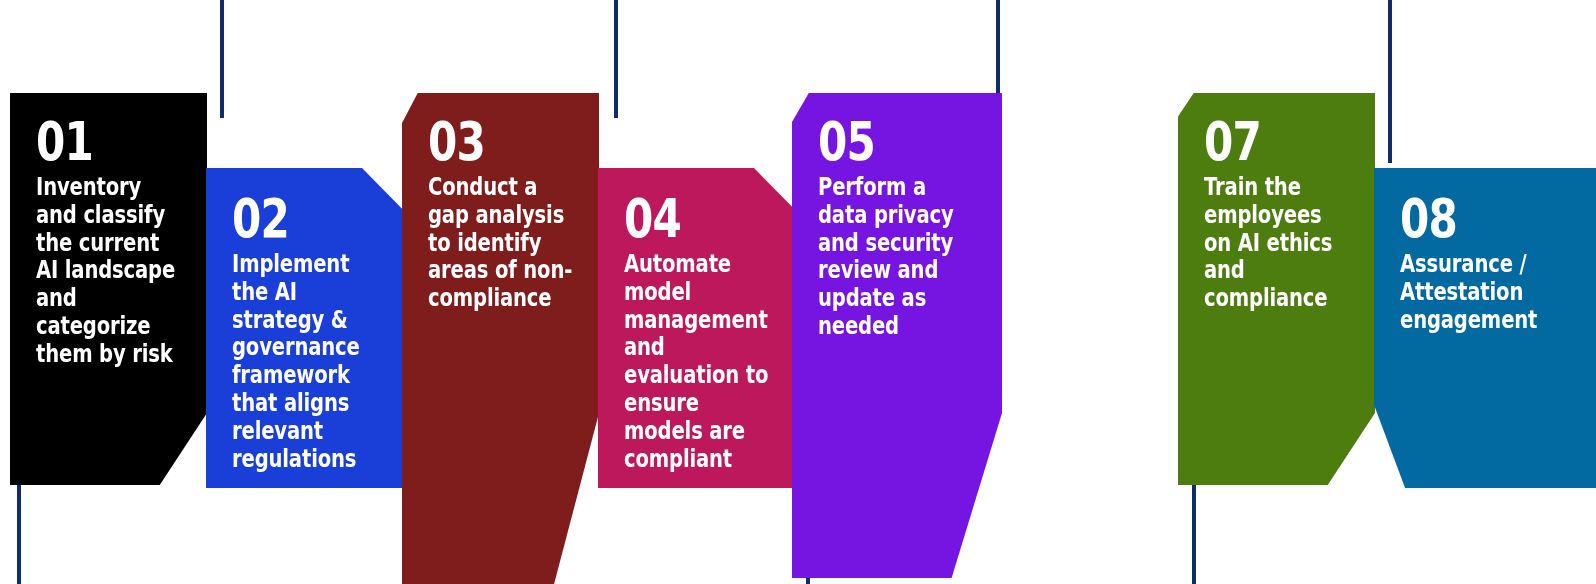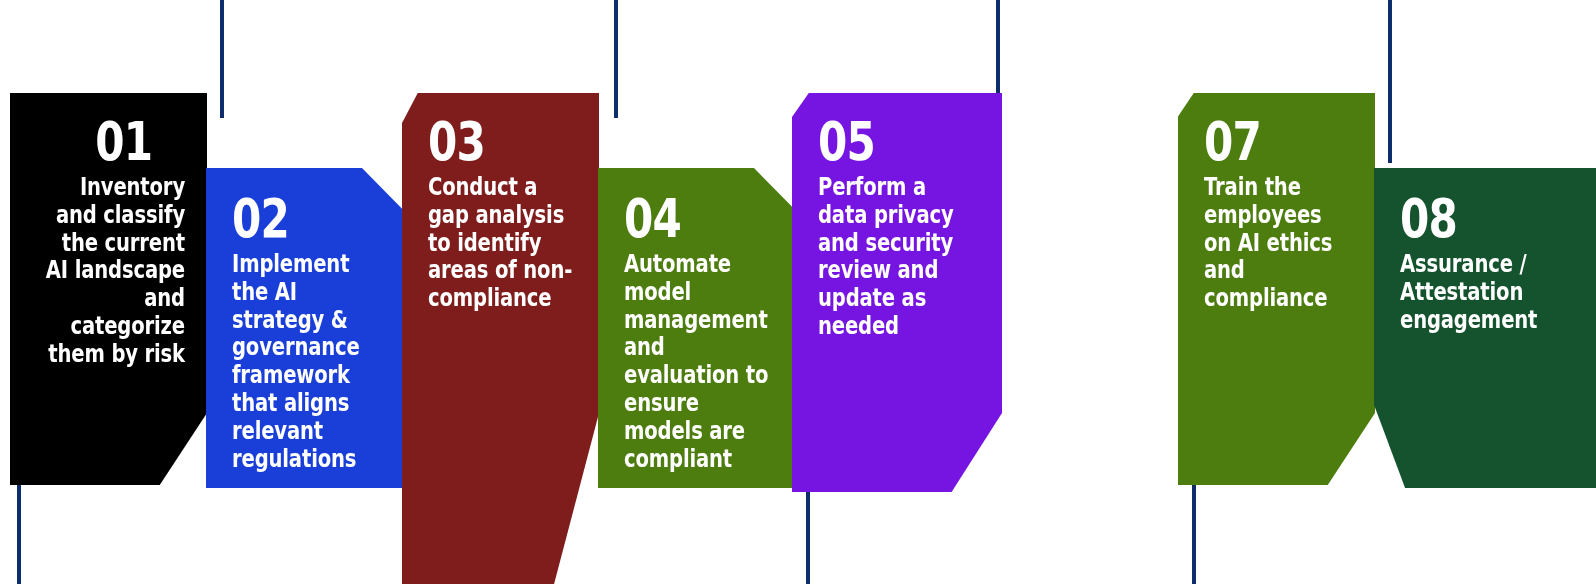--- a/index.html
+++ b/index.html
@@ -80,21 +80,21 @@
   <div class="tick" style="left:220px;top:0;height:118px;"></div>
   <div class="tick" style="left:614px;top:0;height:118px;"></div>
   <div class="tick" style="left:996px;top:0;height:163px;"></div>
   <div class="tick" style="left:1388px;top:0;height:163px;"></div>
   <div class="tick" style="left:17px;top:420px;height:164px;"></div>
   <div class="tick" style="left:415px;top:420px;height:164px;"></div>
   <div class="tick" style="left:806px;top:420px;height:164px;"></div>
   <div class="tick" style="left:1192px;top:420px;height:164px;"></div>
 
   <div class="step tall" style="left:10px;top:93px;width:197px;height:392px;background:#000000;
-              clip-path: polygon(0 0, 100% 0, 100% 320px, 76% 100%, 0 100%, 0 320px); text-align: right;">
+              clip-path: polygon(0 0, 100% 0, 100% 320px, 76% 100%, 0 100%, 0 320px);">
     <div class="step-inner">
       <div class="step-num">01</div>
       <div class="step-text">Inventory and classify the current AI landscape and categorize them by risk</div>
     </div>
   </div>
 
   <div class="step short" style="left:206px;top:168px;width:200px;height:320px;background:#1a3fd8;
               clip-path: polygon(0 0, 78% 0, 100% 14%, 100% 100%, 0 100%);">
     <div class="step-inner">
       <div class="step-num">02</div>
@@ -103,46 +103,46 @@
   </div>
 
   <div class="step tall" style="left:402px;top:93px;width:197px;height:500px;background:#7f1d1d;
               clip-path: polygon(8% 0, 100% 0, 100% 320px, 76% 100%, 0 100%, 0 6%);">
     <div class="step-inner">
       <div class="step-num">03</div>
       <div class="step-text">Conduct a gap analysis to identify areas of non-compliance</div>
     </div>
   </div>
 
-  <div class="step short" style="left:598px;top:168px;width:200px;height:320px;background:#4d7c0f;
+  <div class="step short" style="left:598px;top:168px;width:200px;height:320px;background:#be185d;
               clip-path: polygon(0 0, 78% 0, 100% 14%, 100% 100%, 0 100%);">
     <div class="step-inner">
       <div class="step-num">04</div>
       <div class="step-text">Automate model management and evaluation to ensure models are compliant</div>
     </div>
   </div>
 
-  <div class="step tall" style="left:792px;top:93px;width:210px;height:399px;background:#7615e2;
+  <div class="step tall" style="left:792px;top:93px;width:210px;height:485px;background:#7615e2;
               clip-path: polygon(8% 0, 100% 0, 100% 320px, 76% 100%, 0 100%, 0 6%);">
     <div class="step-inner">
       <div class="step-num">05</div>
       <div class="step-text">Perform a data privacy and security review and update as needed</div>
     </div>
   </div>
 
 
   <div class="step tall" style="left:1178px;top:93px;width:197px;height:392px;background:#4d7c0f;
               clip-path: polygon(8% 0, 100% 0, 100% 320px, 76% 100%, 0 100%, 0 6%);">
     <div class="step-inner">
       <div class="step-num">07</div>
       <div class="step-text">Train the employees on AI ethics and compliance</div>
     </div>
   </div>
 
-  <div class="step short" style="left:1374px;top:168px;width:222px;height:320px;background:#14532d;
+  <div class="step short" style="left:1374px;top:168px;width:222px;height:320px;background:#0369a1;
               clip-path: polygon(0 0, 100% 0, 100% 100%, 14% 100%, 0 74%);">
     <div class="step-inner">
       <div class="step-num">08</div>
       <div class="step-text">Assurance / Attestation engagement</div>
     </div>
   </div>
 
 </div>
 
 </body></html>

